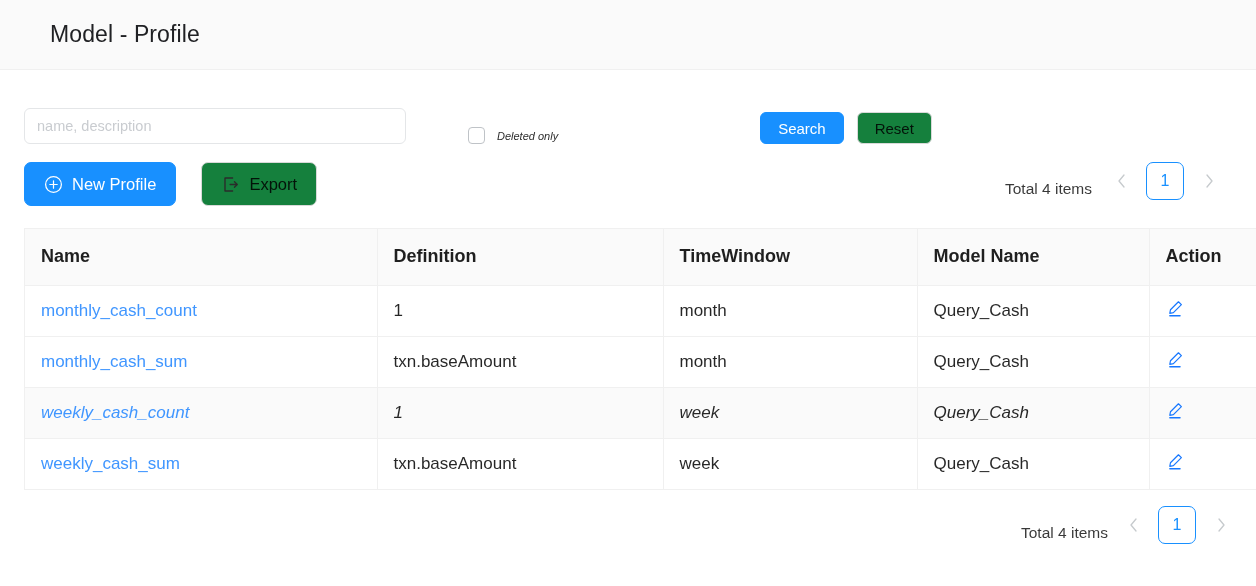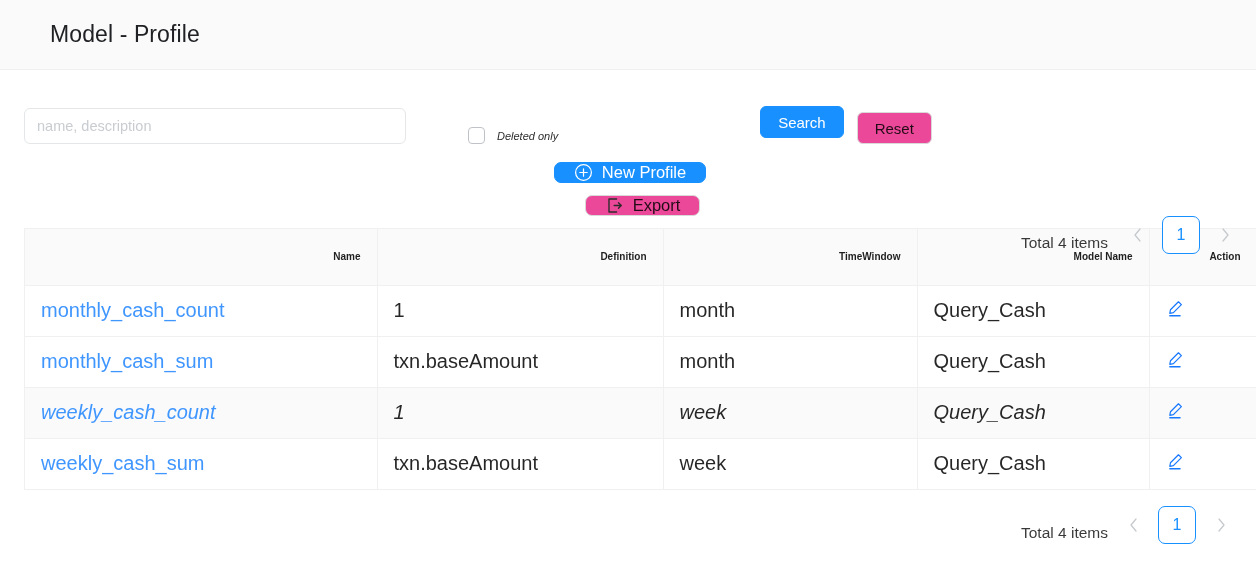--- a/index.html
+++ b/index.html
@@ -93,33 +93,31 @@
     border: 1px solid transparent;
     padding: 0 17px;
     white-space: nowrap;
   }
   .btn-primary {
     background: #1890ff;
     color: #fff;
     border-color: #1890ff;
   }
   .btn-default {
-    background: #ec4899;
+    background: #15803d;
     color: rgba(0,0,0,0.85);
     border-color: #d9d9d9;
-    margin-top: 12px;
   }
 
   
   .toolbar-row {
     display: flex;
-    align-items: center;
-    padding: 18px 20px 0 24px;
+    align-items: flex-start;
+    padding: 18px 36px 0 24px;
     height: 76px;
-    flex-direction: column;
   }
   .btn-lg {
     height: 44px;
     border-radius: 7px;
     font-size: 16.5px;
     padding: 0 19px;
     gap: 9px;
   }
   .btn-lg .ico { display: inline-flex; align-items: center; }
 
@@ -169,31 +167,31 @@
     overflow: hidden;
     background: #fff;
   }
   table {
     border-collapse: collapse;
     width: 1232px;
     table-layout: fixed;
   }
   thead th {
     background: #fafafa;
-    font-size: 10px;
+    font-size: 18px;
     font-weight: bold;
-    text-align: right;
+    text-align: left;
     color: rgba(0,0,0,0.88);
     padding: 15px 16px;
     border-bottom: 1px solid #f0f0f0;
     border-right: 1px solid #f0f0f0;
     height: 56px;
   }
   tbody td {
-    font-size: 20px;
+    font-size: 17px;
     padding: 13px 16px;
     border-bottom: 1px solid #f0f0f0;
     border-right: 1px solid #f0f0f0;
     color: rgba(0,0,0,0.85);
     height: 48px;
     overflow: hidden;
     white-space: nowrap;
     text-overflow: ellipsis;
   }
   tbody tr:last-child td { border-bottom: none; }

